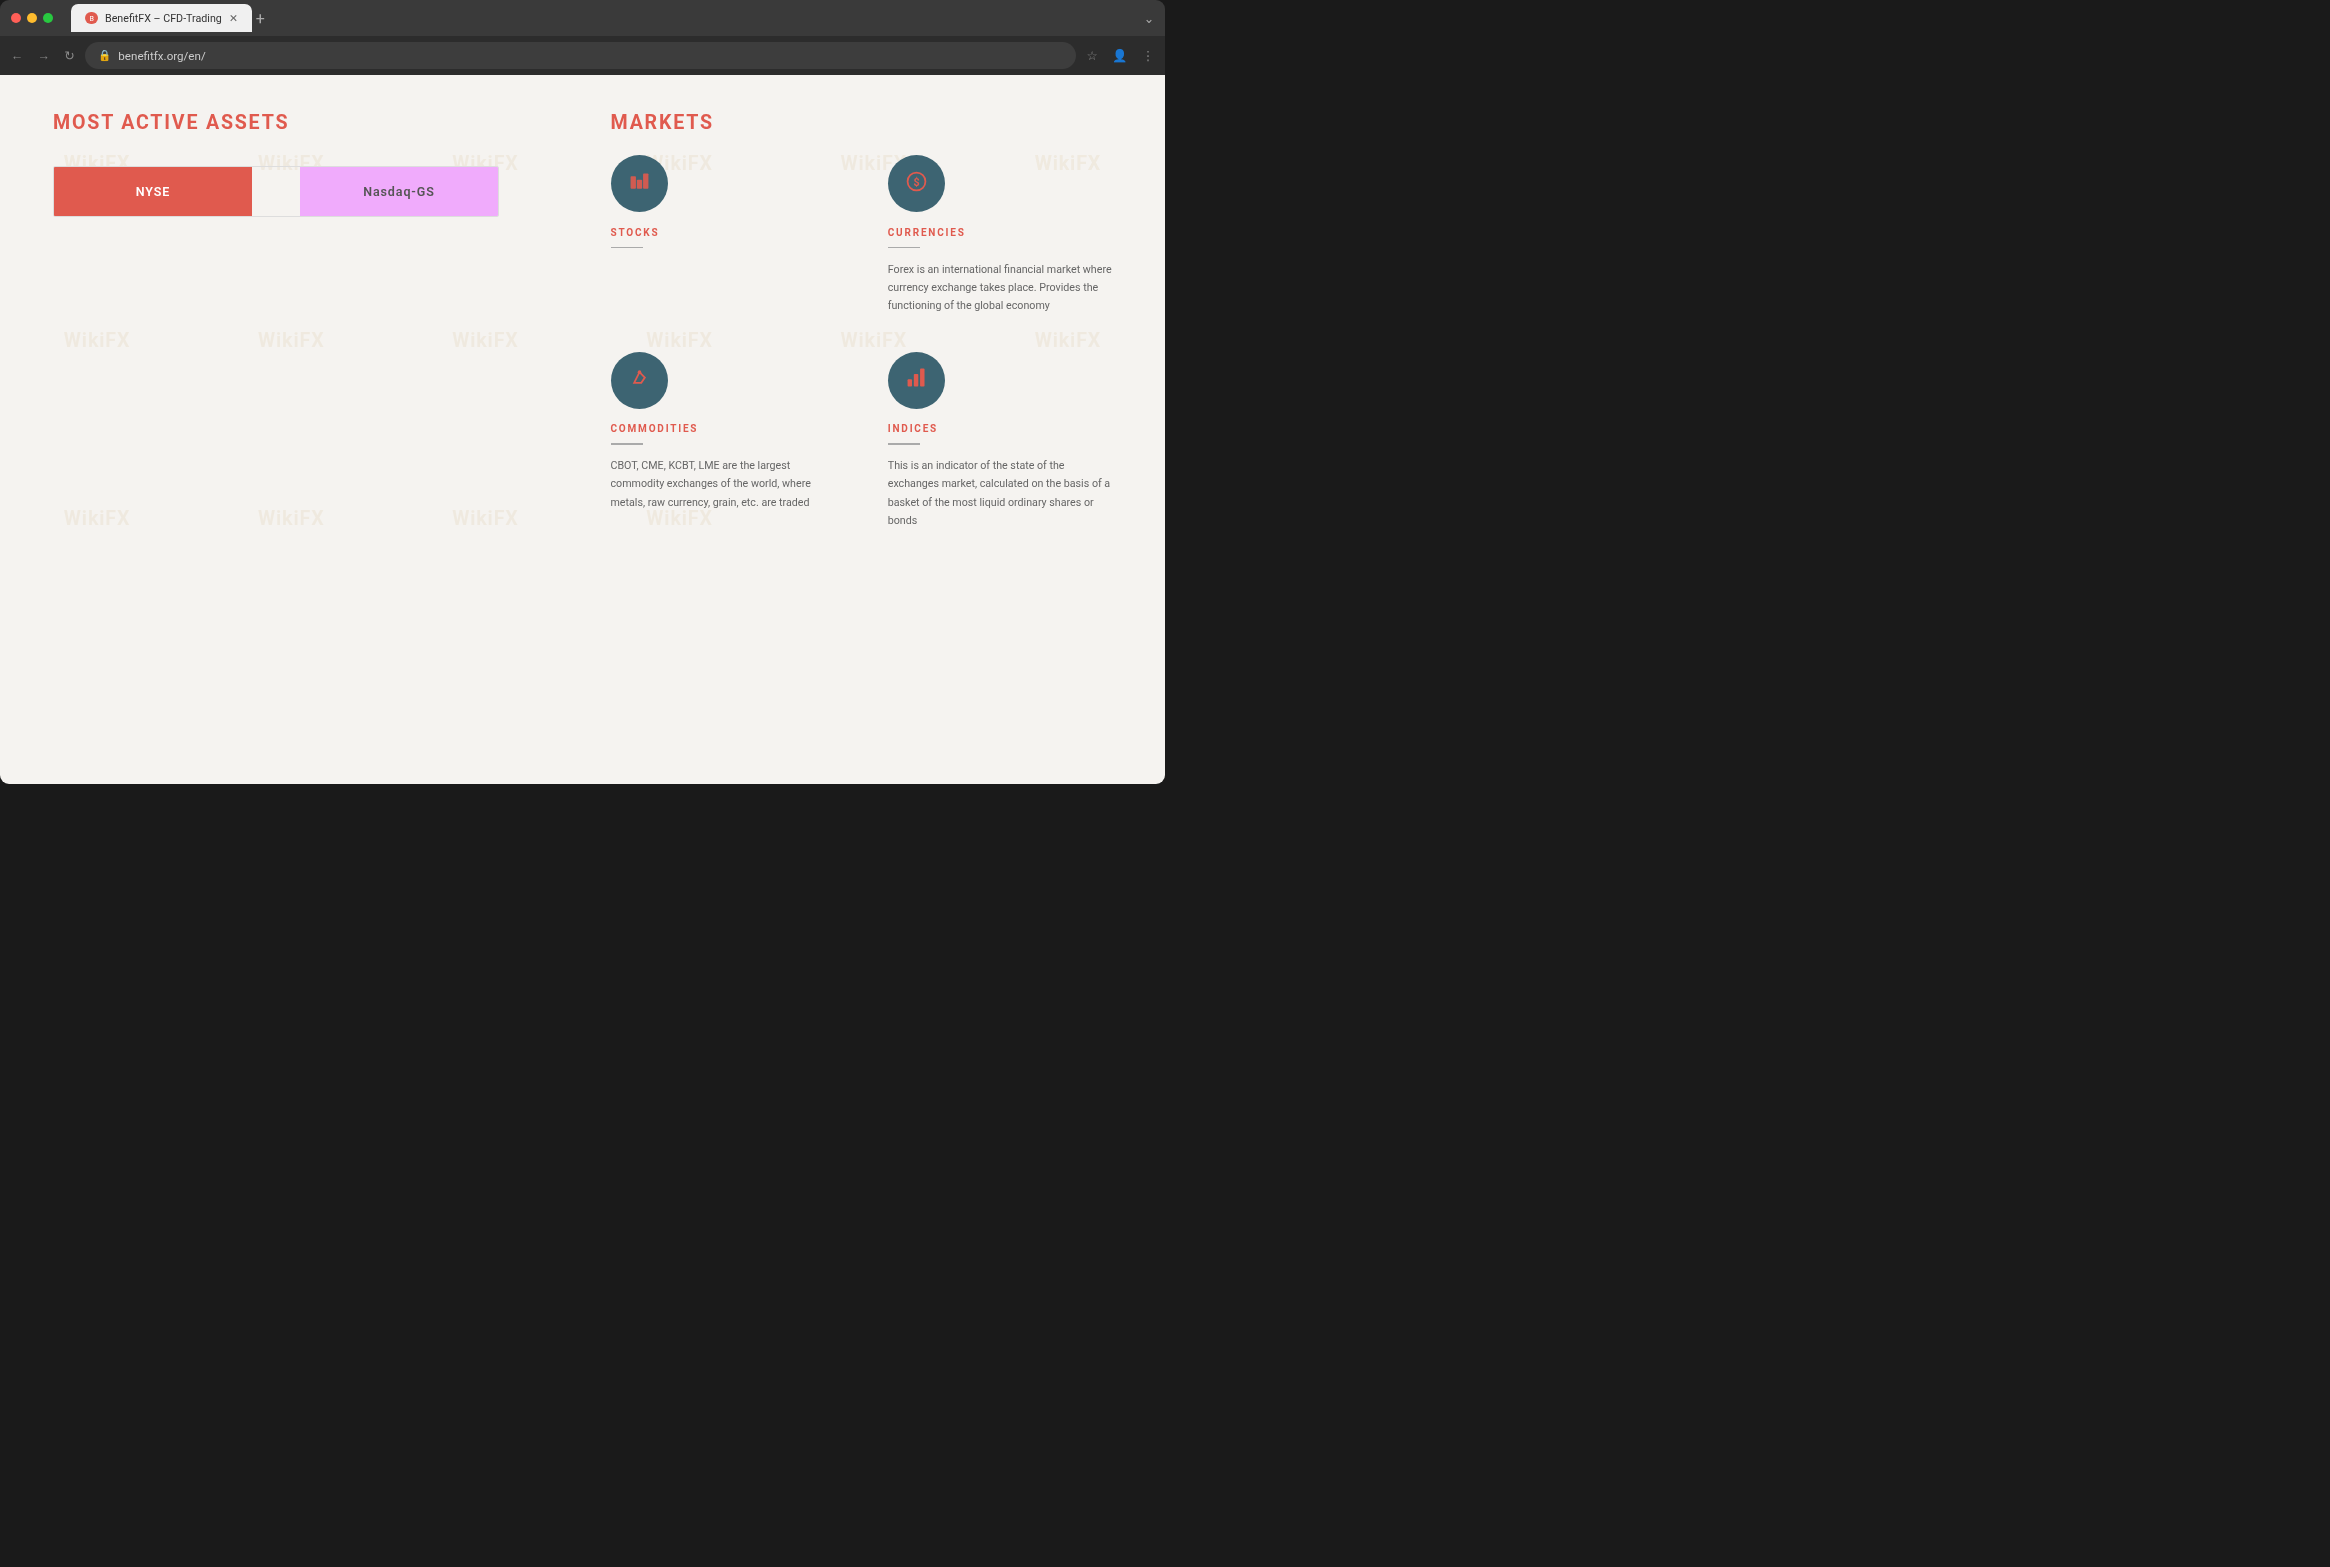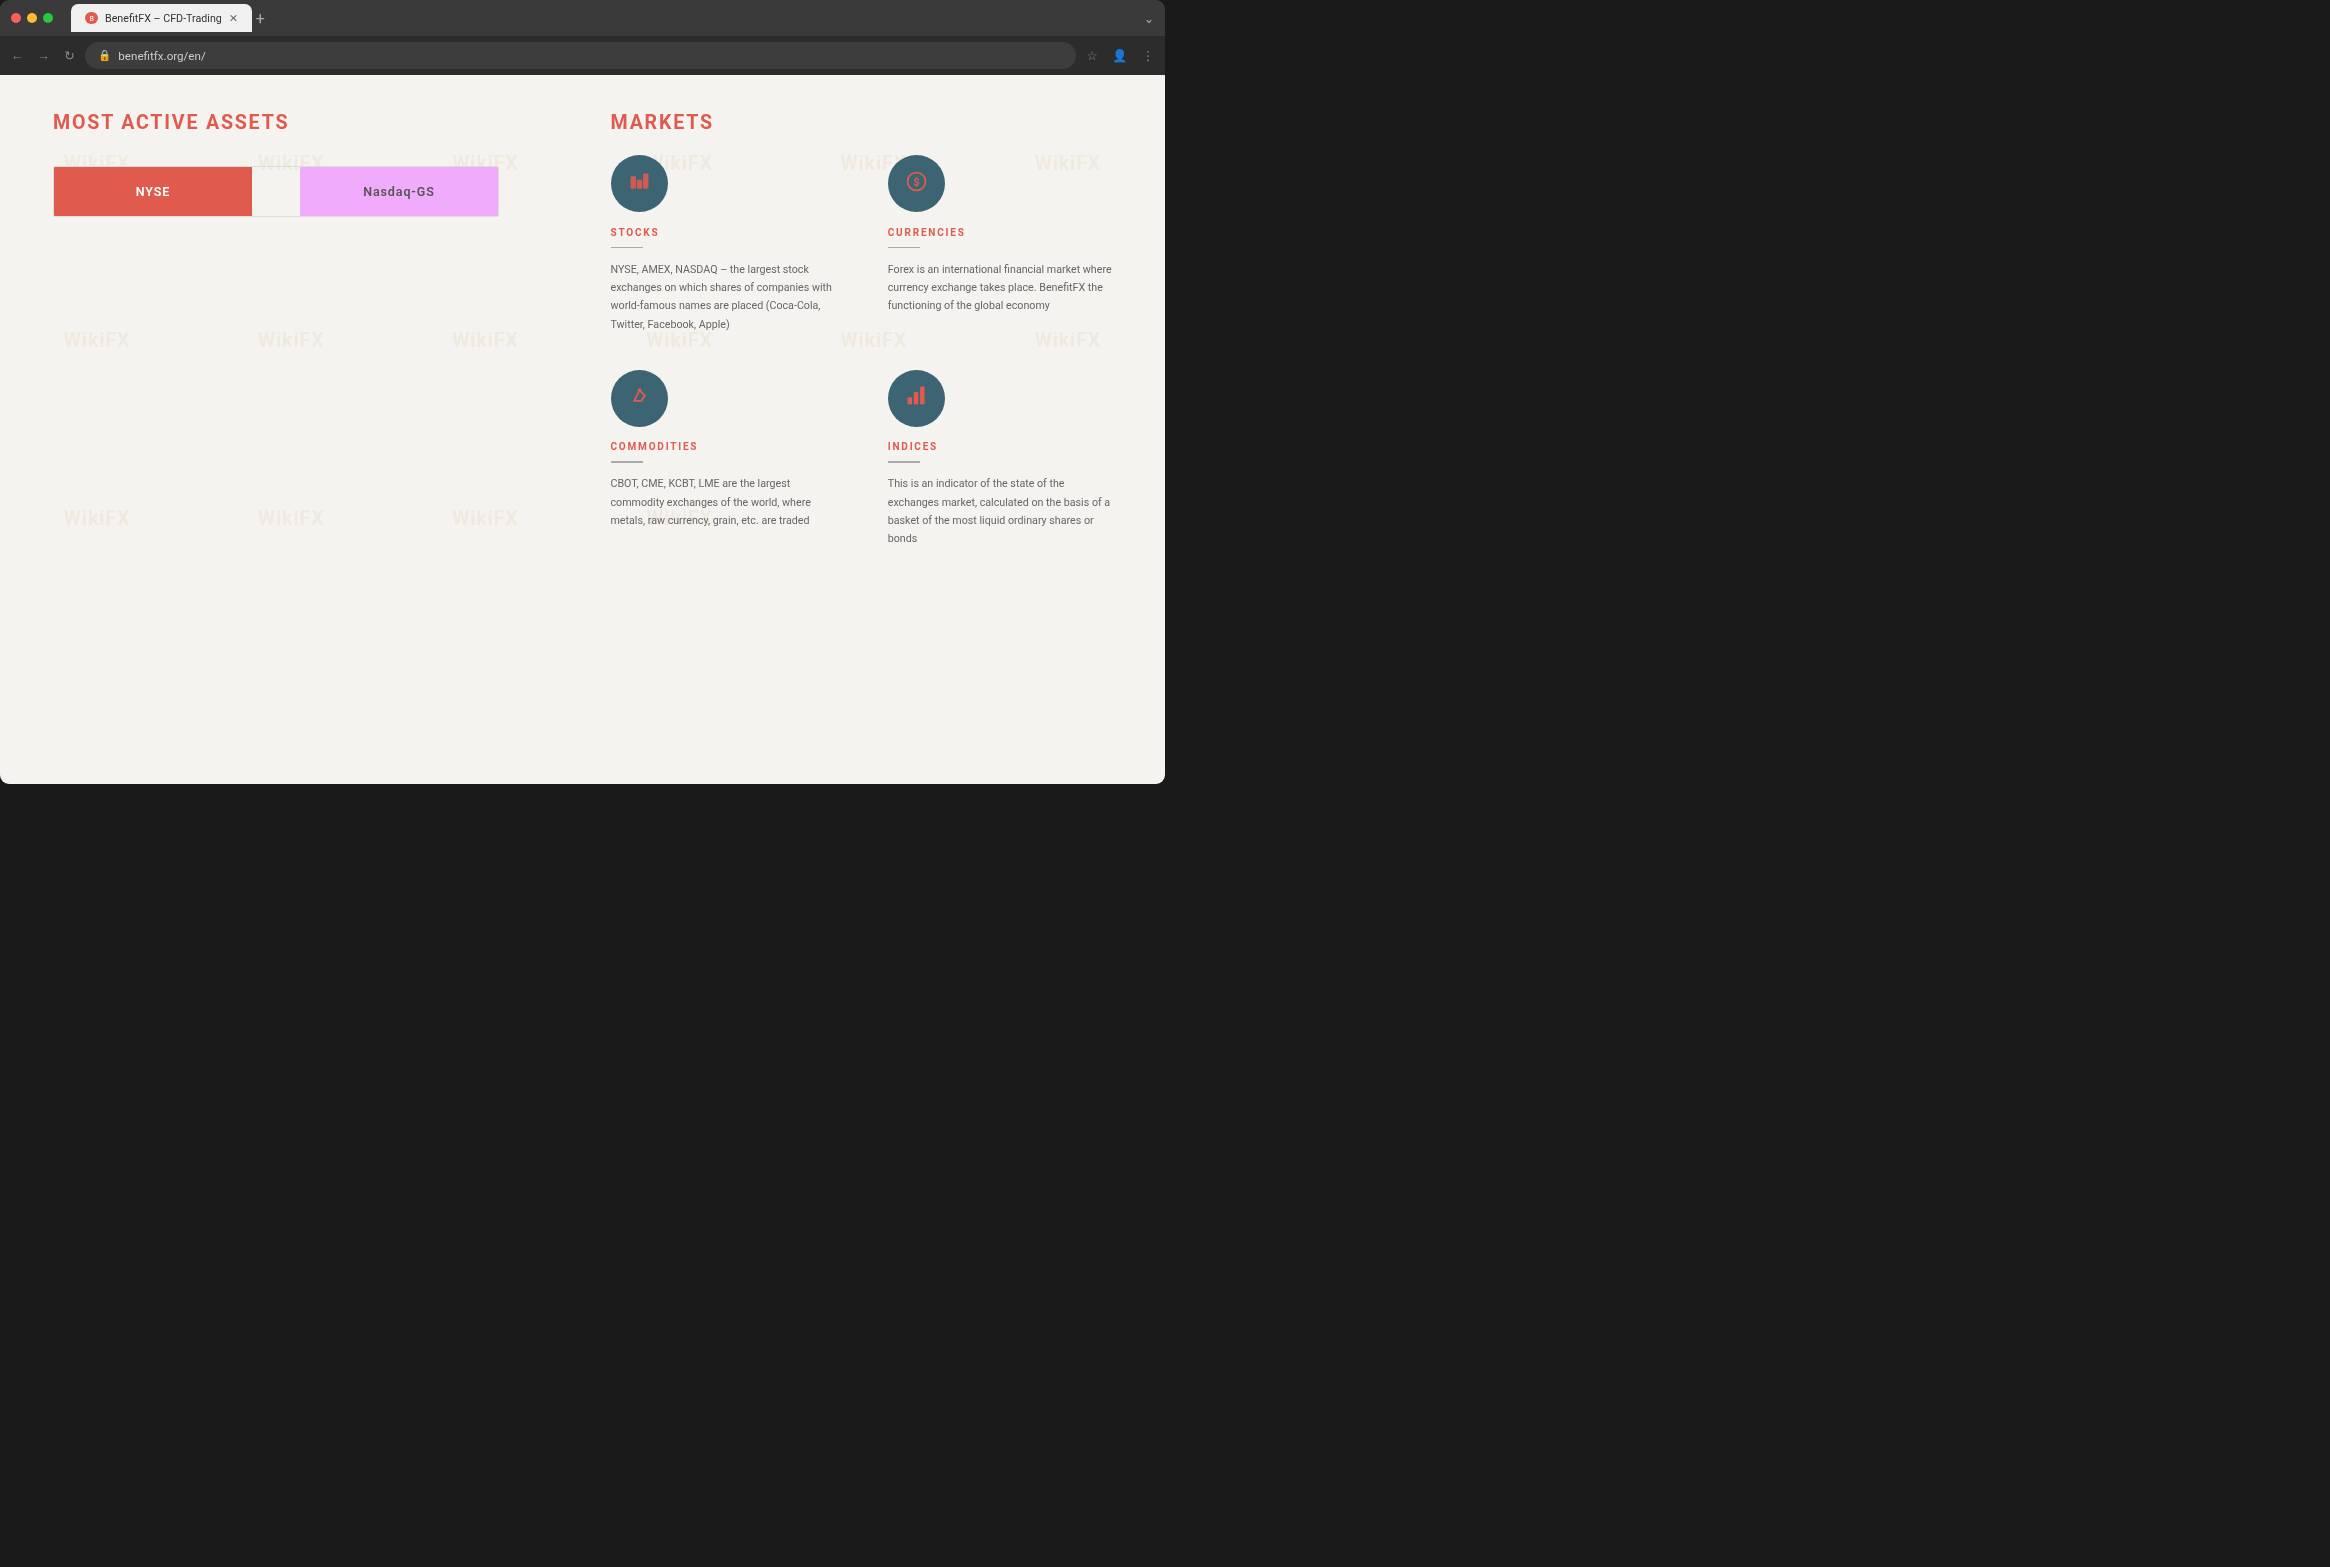--- a/index.html
+++ b/index.html
@@ -423,35 +423,34 @@
               <span class="market-icon">
                 <svg width="25" height="25" viewBox="0 0 28 28" fill="none">
                   <rect x="4" y="8" width="6" height="14" rx="1" fill="#e05a4e" opacity="0.9"></rect>
                   <rect x="11" y="12" width="6" height="10" rx="1" fill="#e05a4e" opacity="0.9"></rect>
                   <rect x="18" y="5" width="6" height="17" rx="1" fill="#e05a4e" opacity="0.9"></rect>
                 </svg>
               </span>
             </div>
             <div class="market-category">STOCKS</div>
             <div class="market-divider"></div>
-            <p class="market-description">NYSE, AMEX, NASDAQ – the largest stock exchanges on which shares of companies with world-famous names are placed (Coca-Cola, Twitter, Facebook, Apple)</p>
           </div>
 
           <div class="market-item">
             <div class="market-icon-circle">
               <span class="market-icon">
                 <svg width="25" height="25" viewBox="0 0 28 28" fill="none" style="font-size:24px">
                   <circle cx="14" cy="14" r="10" stroke="#e05a4e" stroke-width="2" fill="none"></circle>
                   <text x="14" y="19" text-anchor="middle" font-size="12" fill="#e05a4e" font-weight="bold">$</text>
                 </svg>
               </span>
             </div>
             <div class="market-category">CURRENCIES</div>
             <div class="market-divider"></div>
-            <p class="market-description">Forex is an international financial market where currency exchange takes place. BenefitFX the functioning of the global economy</p>
+            <p class="market-description">Forex is an international financial market where currency exchange takes place. Provides the functioning of the global economy</p>
           </div>
 
           <div class="market-item">
             <div class="market-icon-circle">
               <span class="market-icon">
                 <svg width="25" height="25" viewBox="0 0 28 28" fill="none">
                   <path d="M8 20 L14 8 L20 14 L16 20 Z" stroke="#e05a4e" stroke-width="2" fill="none"></path>
                   <circle cx="14" cy="8" r="2" fill="#e05a4e"></circle>
                 </svg>
               </span>

